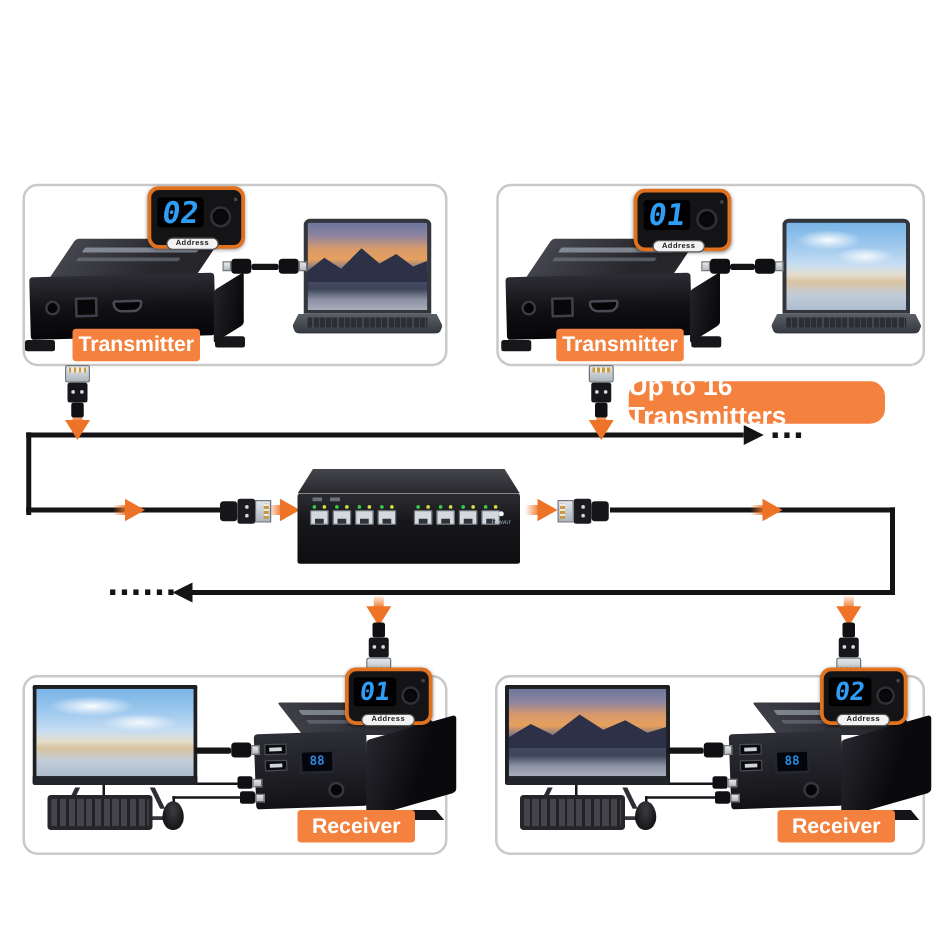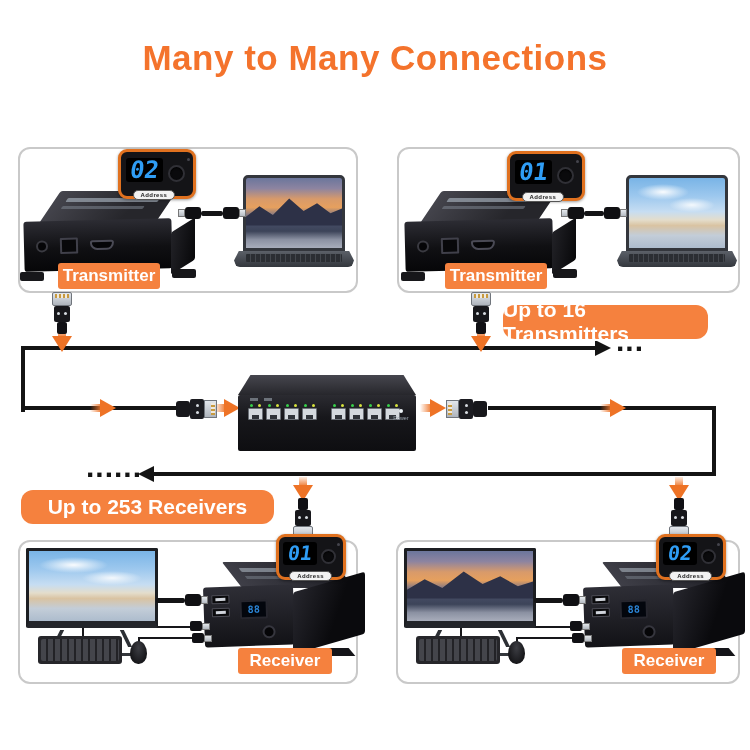--- a/index.html
+++ b/index.html
@@ -186,21 +186,20 @@
   .cb{position:absolute;background:#17171a;z-index:1;}
   .usbplug{position:absolute;display:flex;align-items:center;z-index:3;}
   .usbplug .pb{width:12px;height:10px;background:#101014;border-radius:2px;}
   .usbplug .pt{width:8px;height:7px;background:linear-gradient(#e2e6ea,#b2b8bf);border:1px solid #777;}
 </style>
 </head>
 <body>
 
 <div class="stage">
 
-  <div class="page-title">Many to Many Connections</div>
 
   <div class="panel" style="left:18px;top:147px;width:340px;height:146px">
     <div class="tx-device" style="left:4px;top:38px">
       <div class="d-top">
           <i class="bar1"></i>
           <i class="bar2"></i>
         </div>
       <div class="d-front">
         <span class="port-dc"></span>
         <span class="port-rj"></span>
@@ -278,21 +277,20 @@
         </div>
       </div>
       <div class="lp-base">
         <div class="lp-keys"></div>
       </div>
     </div>
     <div class="badge-device" style="left:46px;top:114px;width:102px;height:26px">Transmitter</div>
   </div>
 
   <div class="callout" style="left:503px;top:305px;width:205px;height:34px">Up to 16 Transmitters</div>
-  <div class="callout" style="left:21px;top:490px;width:253px;height:34px">Up to 253 Receivers</div>
 
   <div class="rj45v up" style="left:51px;top:292px">
     <span class="head"></span>
       <span class="body"></span>
       <span class="tail"></span>
   </div>
   <div class="oarr-d" style="left:52px;top:328px"></div>
   <div class="rj45v up" style="left:470px;top:292px">
     <span class="head"></span>
       <span class="body"></span>

